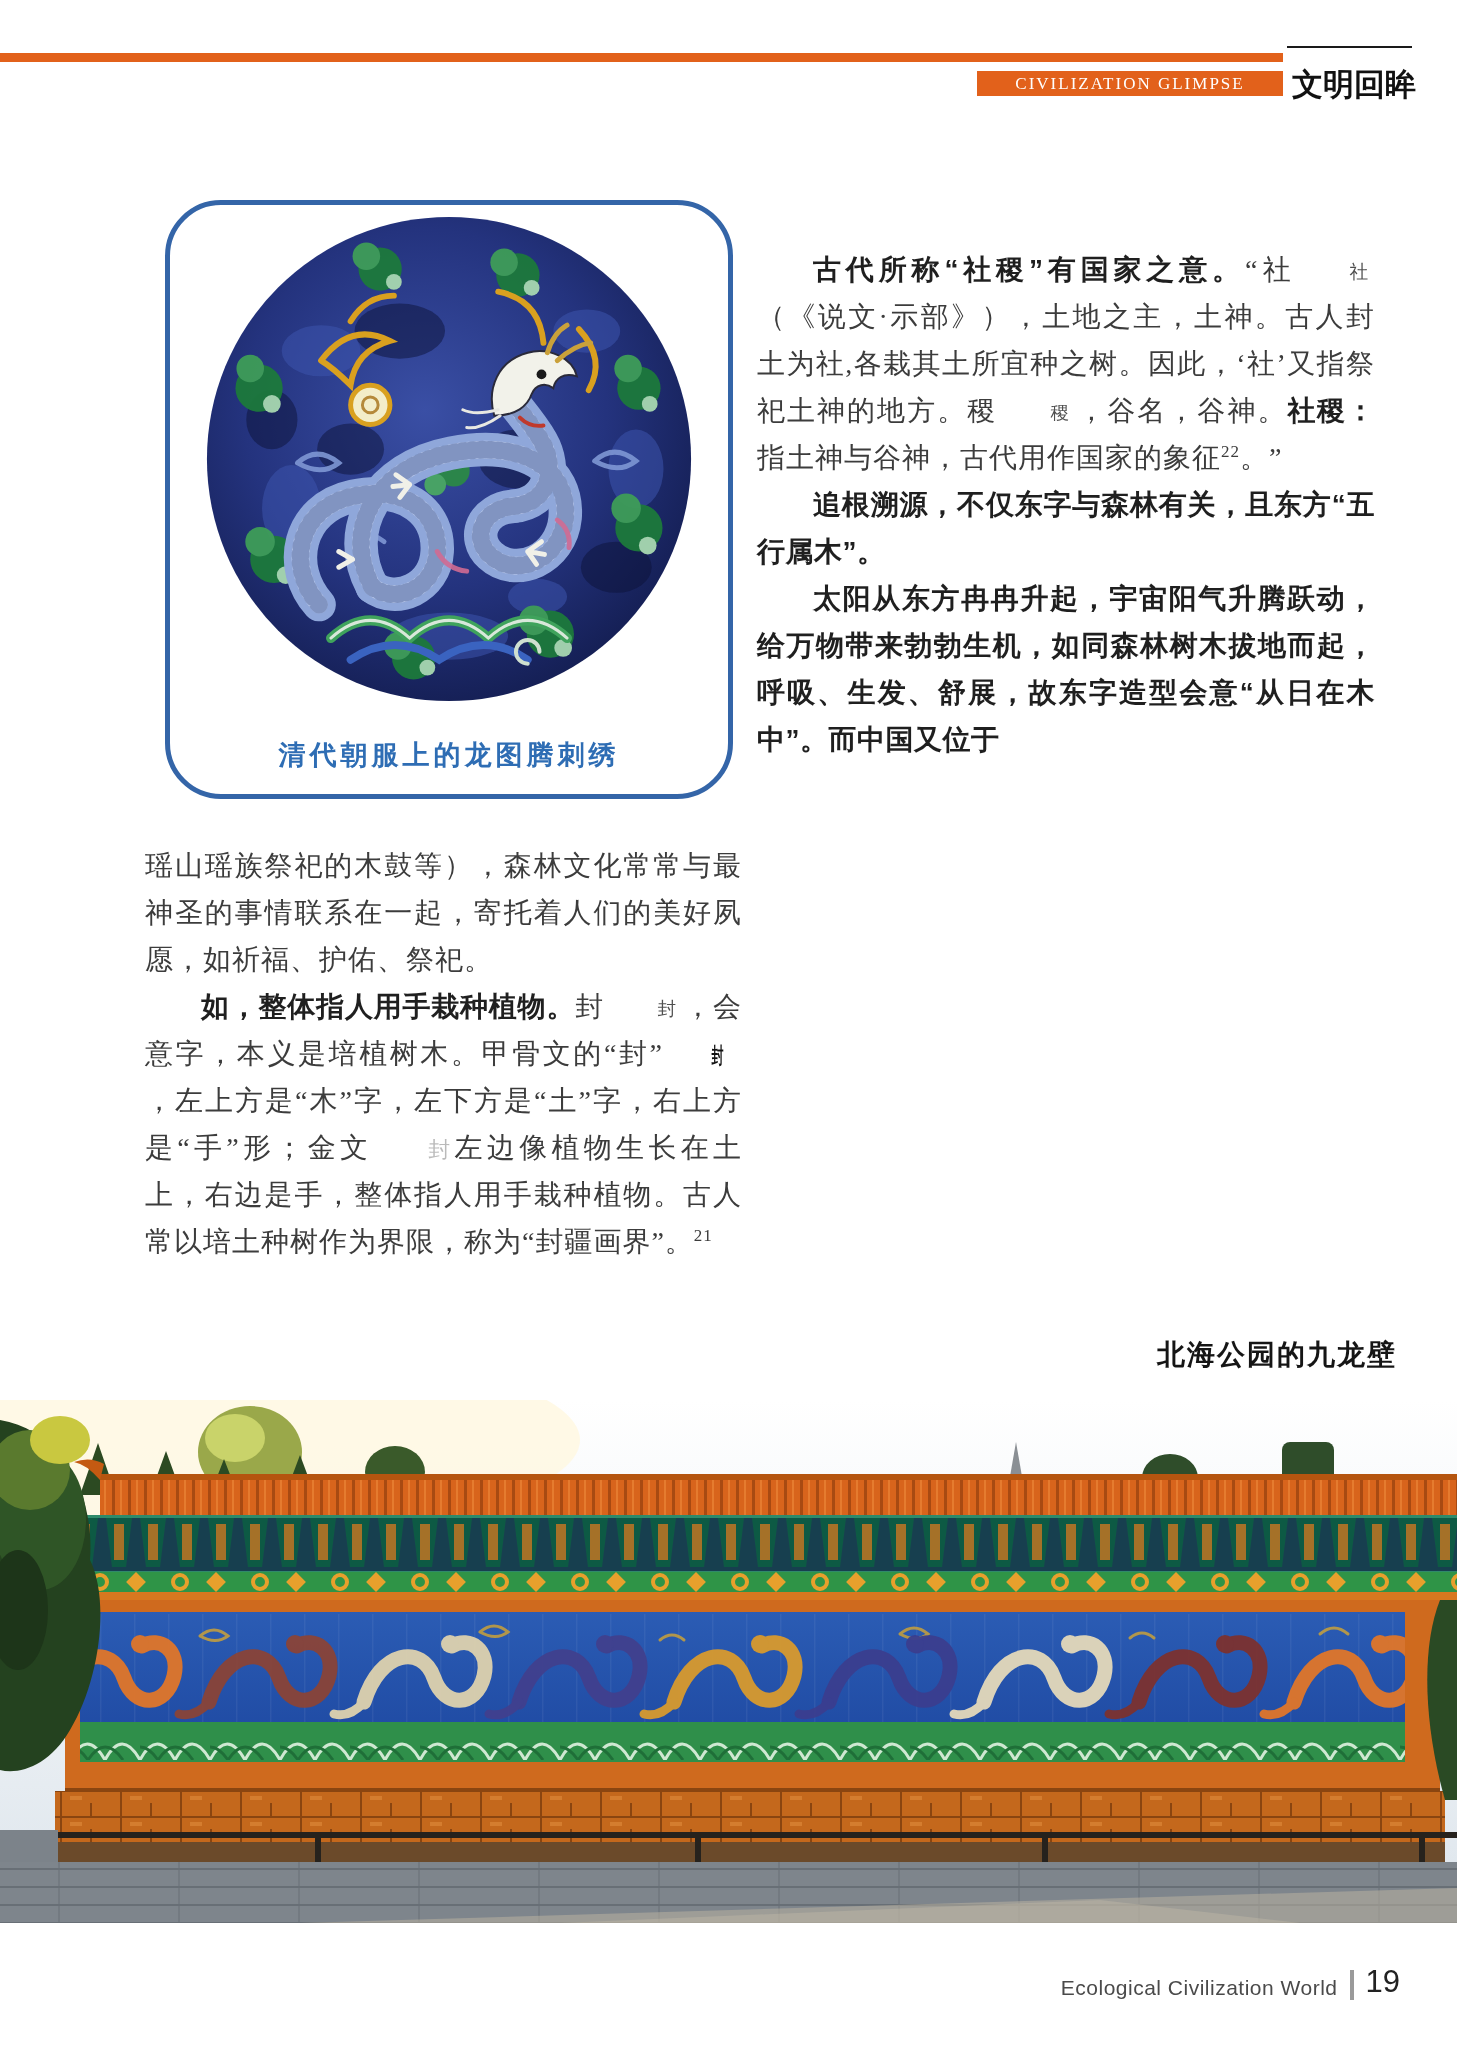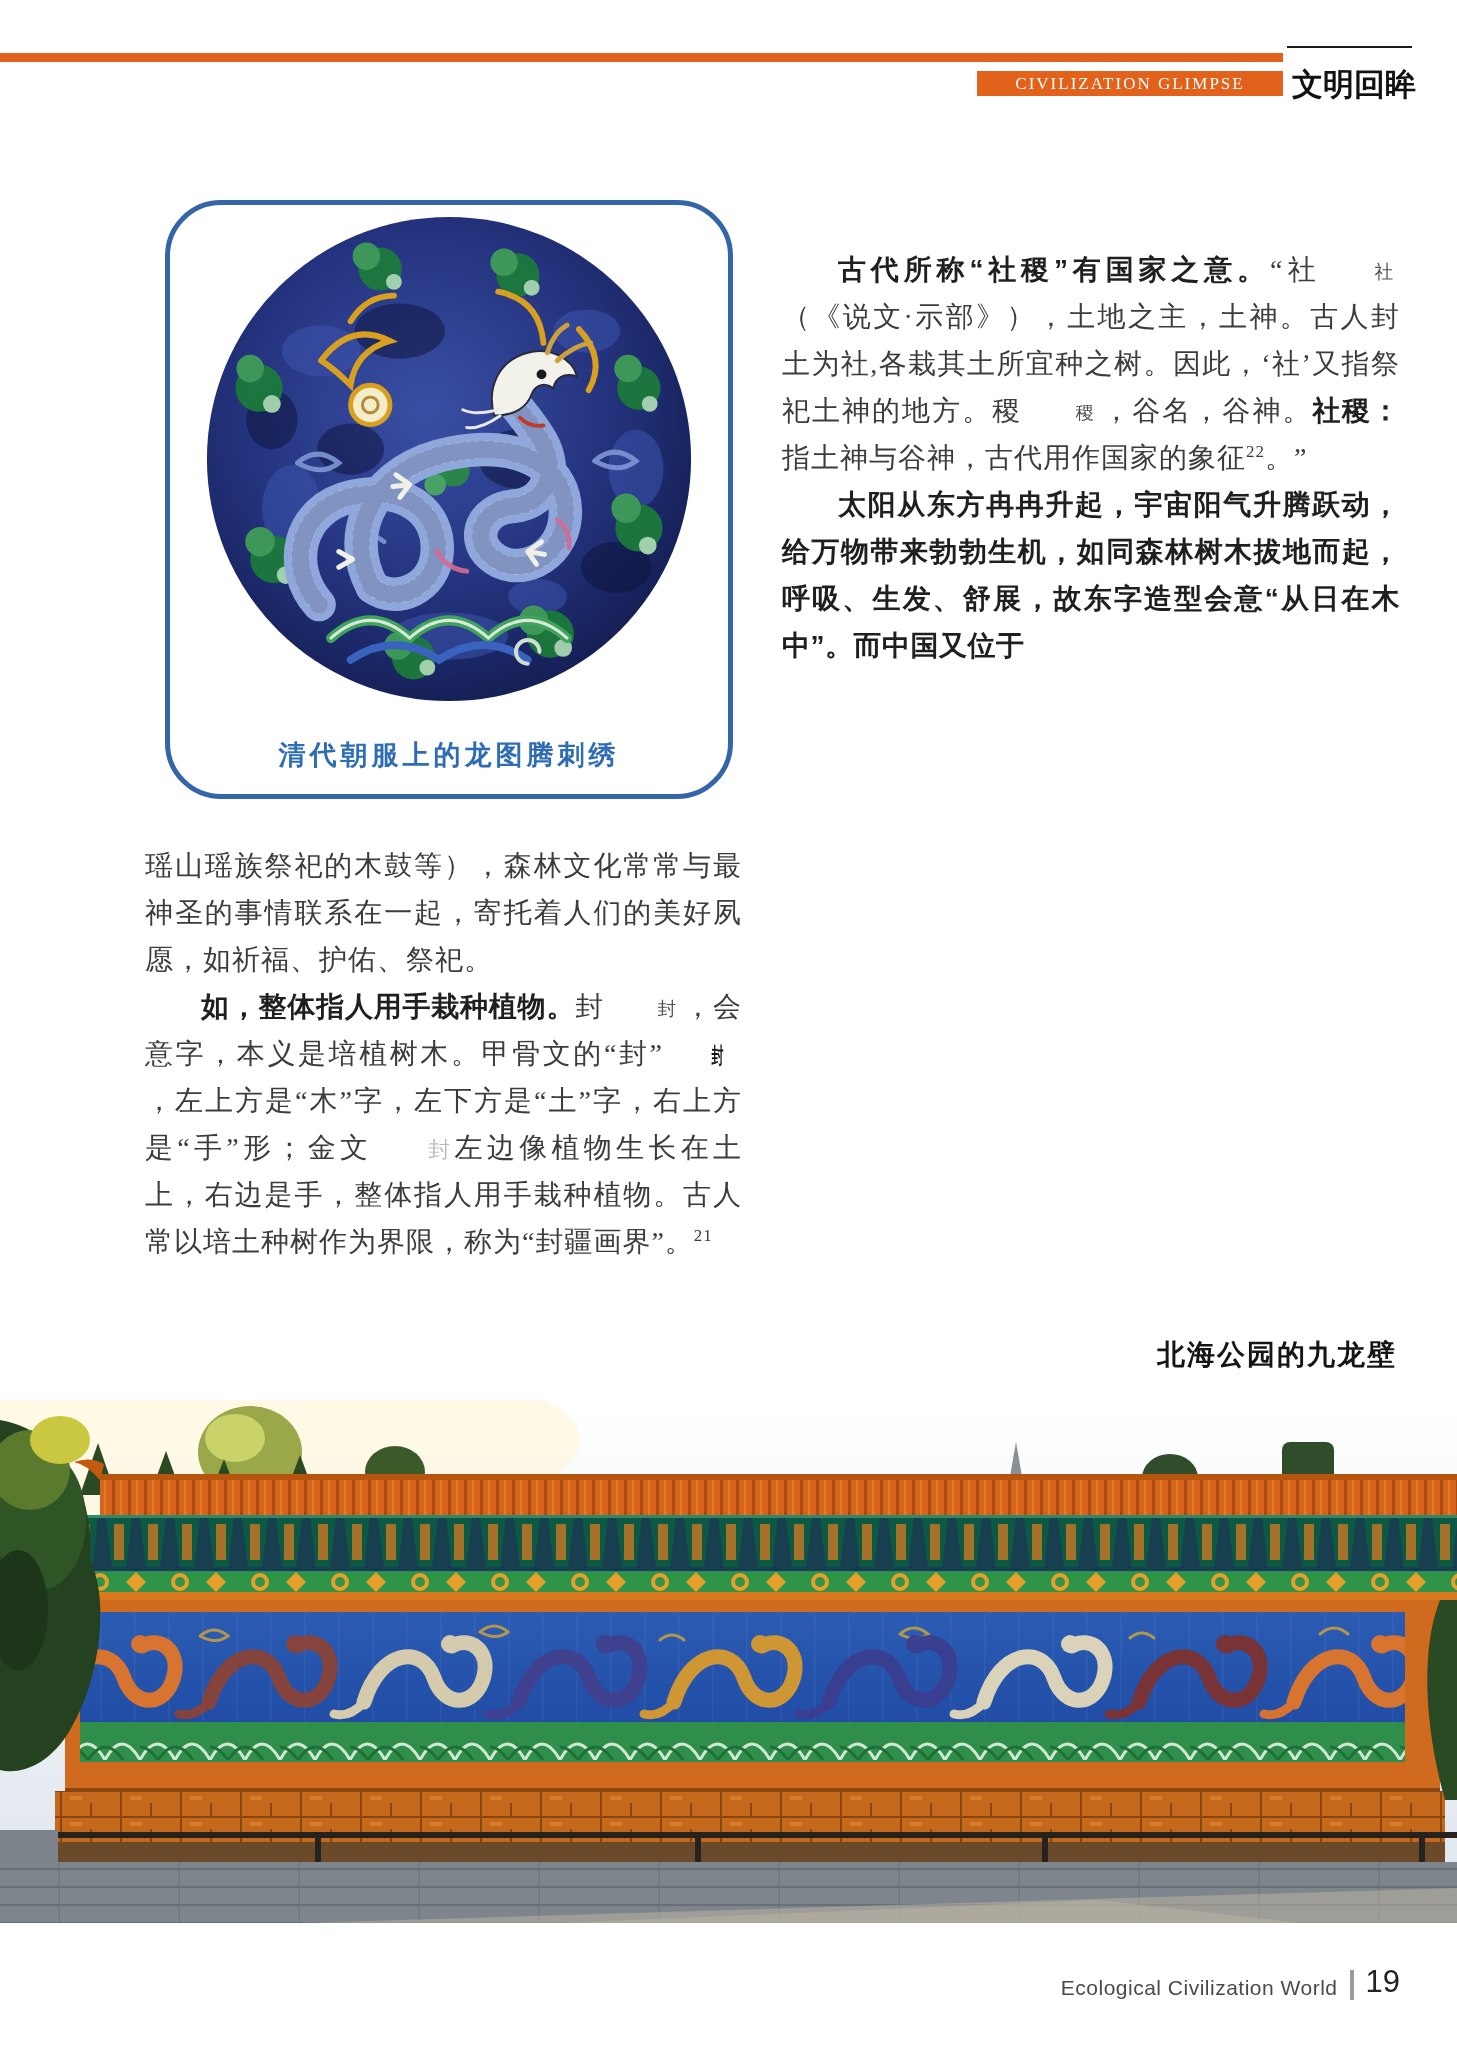--- a/index.html
+++ b/index.html
@@ -35,21 +35,21 @@
   }
   .medallion{display:block;margin:8px auto 0;}
   .figure-caption{
     text-align:center;margin-top:32px;color:var(--accent-blue);
     font-family:"Liberation Sans","DejaVu Sans",sans-serif;font-weight:bold;
     font-size:27px;letter-spacing:4px;
   }
   
   .col{position:absolute;text-align:justify;font-size:28px;line-height:47px;letter-spacing:1px;}
   .col-left{left:145px;top:842px;width:597px;}
-  .col-right{left:782px;top:246px;width:618px;}
+  .col-right{left:757px;top:246px;width:618px;}
   .col p{margin:0;text-indent:2em;}
   .col p.noindent{text-indent:0;}
   .col span.b{
     font-family:"Liberation Sans","DejaVu Sans",sans-serif;
     font-weight:bold;color:#1f1f1f;letter-spacing:0.5px;
   }
   sup.fnote{font-size:17px;line-height:0;vertical-align:super;}
   .glyph{display:inline-block;font-size:22px;opacity:.9;line-height:0;}
   .glyph.seal{transform:scale(.85);}
   .glyph.oracle{font-family:"DejaVu Sans",sans-serif;font-weight:bold;transform:scaleX(.55);opacity:1;color:#111;}
@@ -226,20 +226,21 @@
   </svg>
   <div class="figure-caption">清代朝服上的龙图腾刺绣</div>
 </div>
 
 <div class="col col-left">
     <p class="para noindent"><span class="">瑶山瑶族祭祀的木鼓等），森林文化常常与最神圣的事情联系在一起，寄托着人们的美好夙愿，如祈福、护佑、祭祀。</span></p>
     <p class="para"><span class="b">如，整体指人用手栽种植物。</span><span class="">封</span><span class="glyph seal">封</span><span class="">，会意字，本义是培植树木。甲骨文的“封”</span><span class="glyph oracle">封</span><span class="">，左上方是“木”字，左下方是“土”字，右上方是“手”形；金文</span><span class="glyph bronze">封</span><span class="">左边像植物生长在土上，右边是手，整体指人用手栽种植物。古人常以培土种树作为界限，称为“封疆画界”。</span><sup class="fnote">21</sup></p>
   </div>
 <div class="col col-right">
     <p class="para"><span class="b">古代所称“社稷”有国家之意。</span><span class="">“社</span><span class="glyph seal">社</span><span class="">（《说文·示部》），土地之主，土神。古人封土为社,各栽其土所宜种之树。因此，‘社’又指祭祀土神的地方。稷</span><span class="glyph seal">稷</span><span class="">，谷名，谷神。</span><span class="b">社稷：</span><span class="">指土神与谷神，古代用作国家的象征</span><sup class="fnote">22</sup><span class="">。”</span></p>
+    <p class="para"><span class="b">追根溯源，不仅东字与森林有关，且东方“五行属木”。</span></p>
     <p class="para"><span class="b">太阳从东方冉冉升起，宇宙阳气升腾跃动，给万物带来勃勃生机，如同森林树木拔地而起，呼吸、生发、舒展，故东字造型会意“从日在木中”。而中国又位于</span></p>
   </div>
 
 <div class="photo-caption">北海公园的九龙壁</div>
 
 <div class="photo">
   <svg width="1457" height="523" viewBox="0 0 1457 523" aria-hidden="true">
     <defs>
       <linearGradient id="sky" x1="0" y1="0" x2="0" y2="1">
         <stop offset="0" stop-color="#ffffff"></stop>

